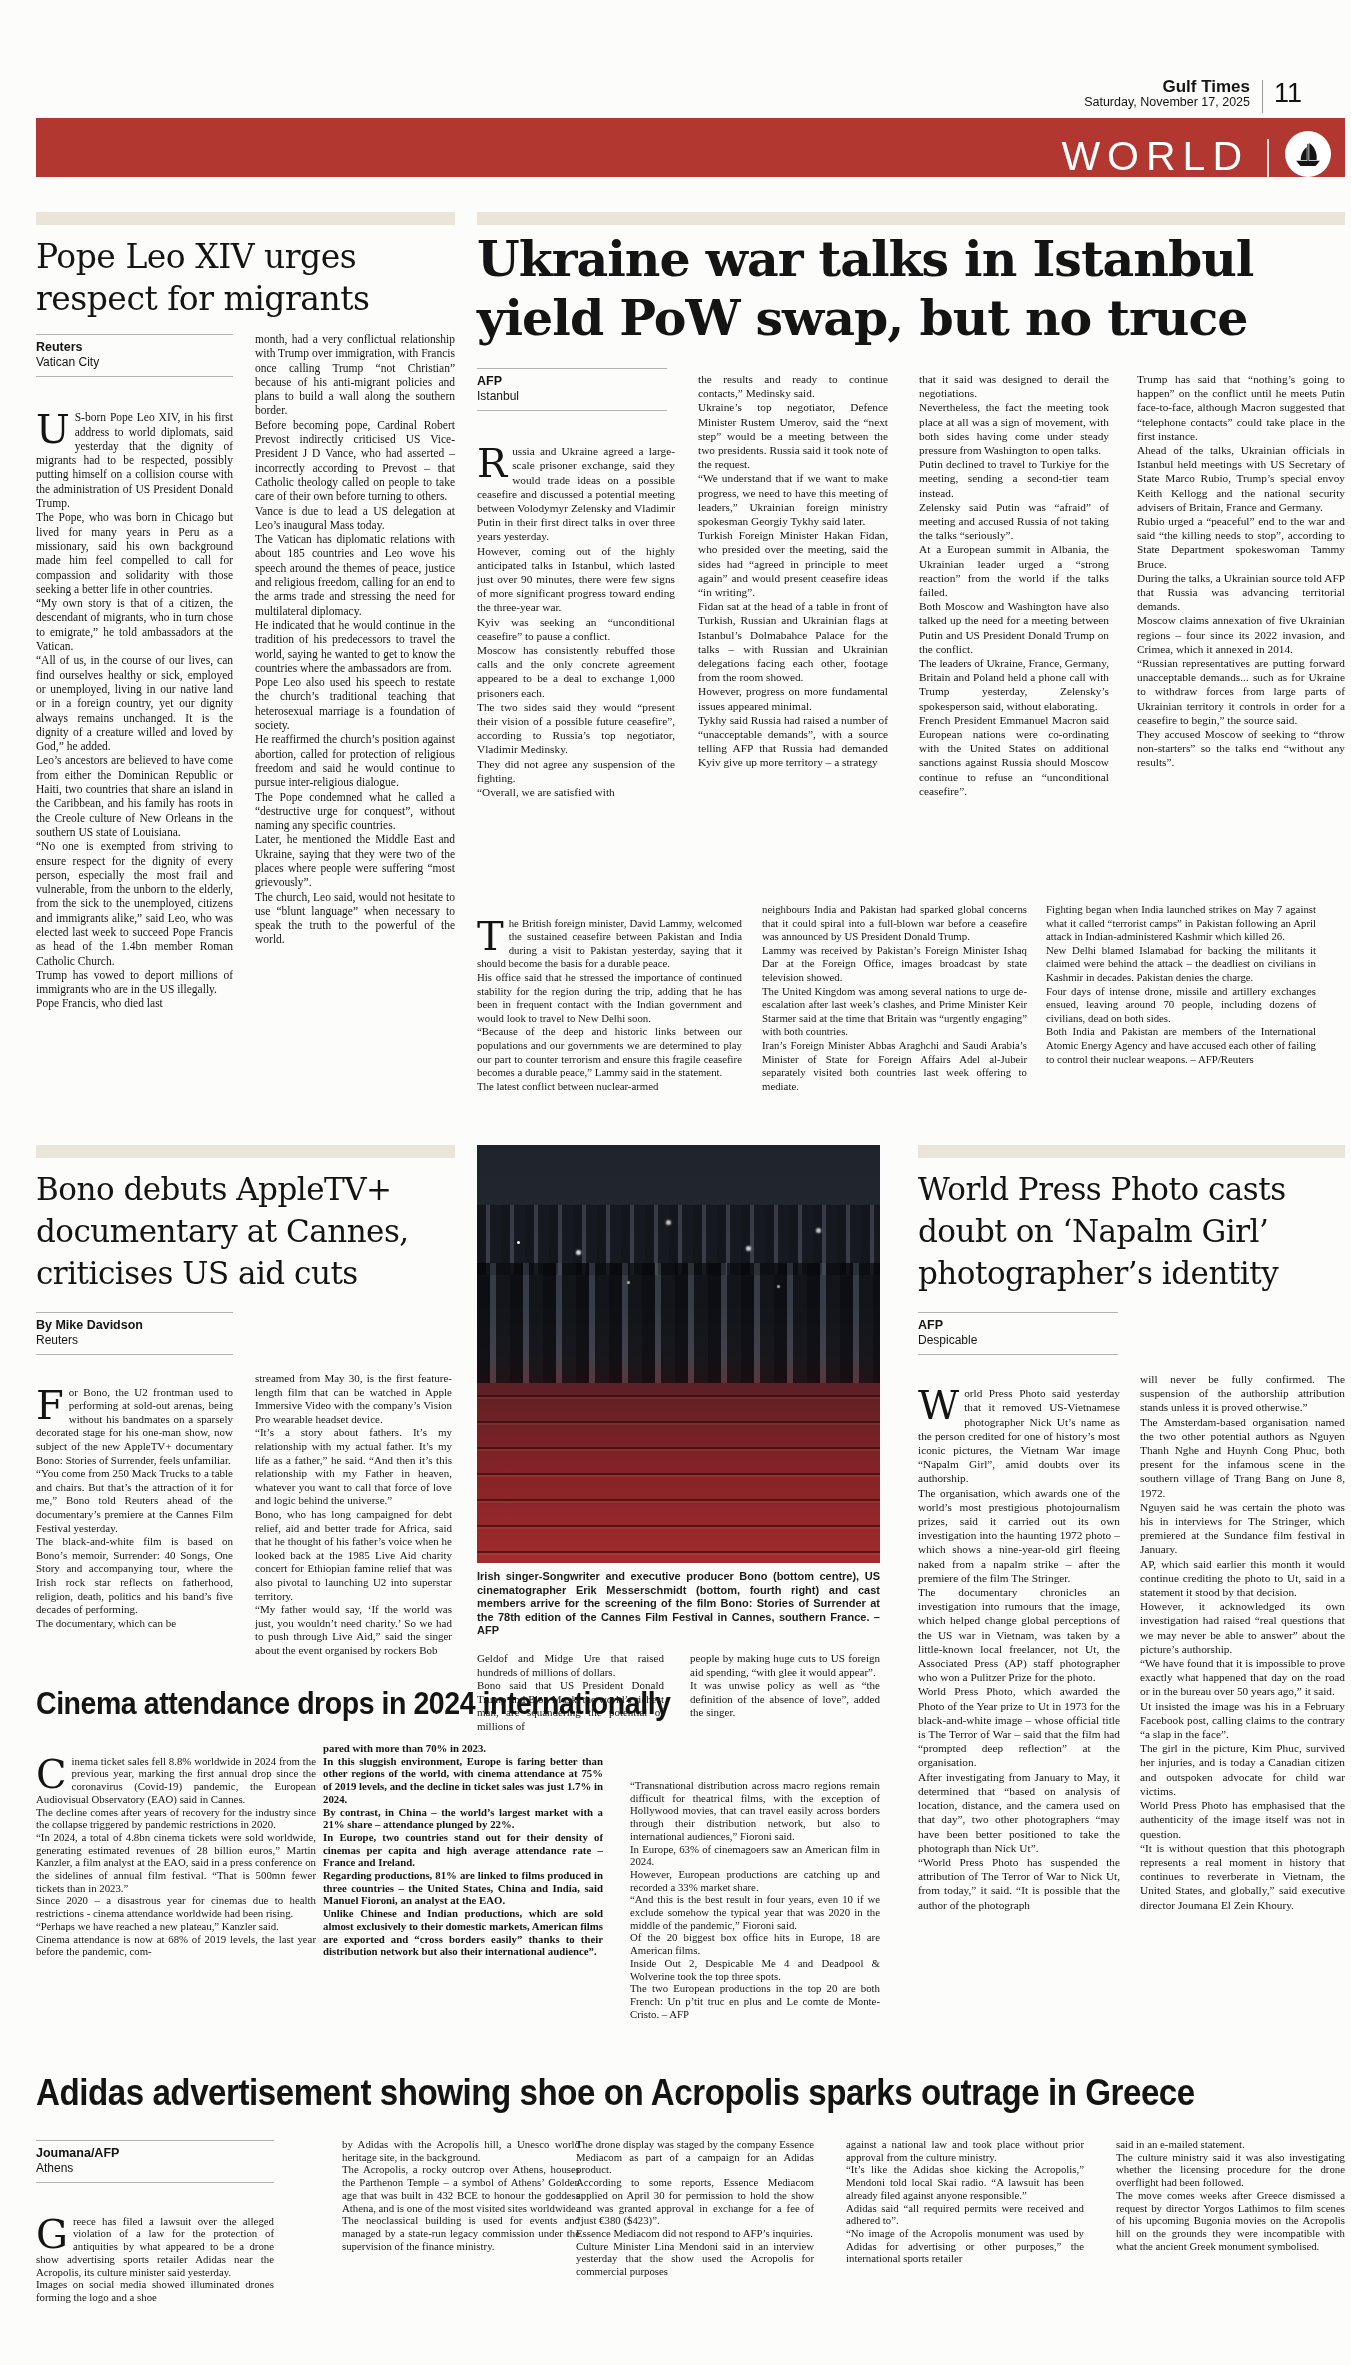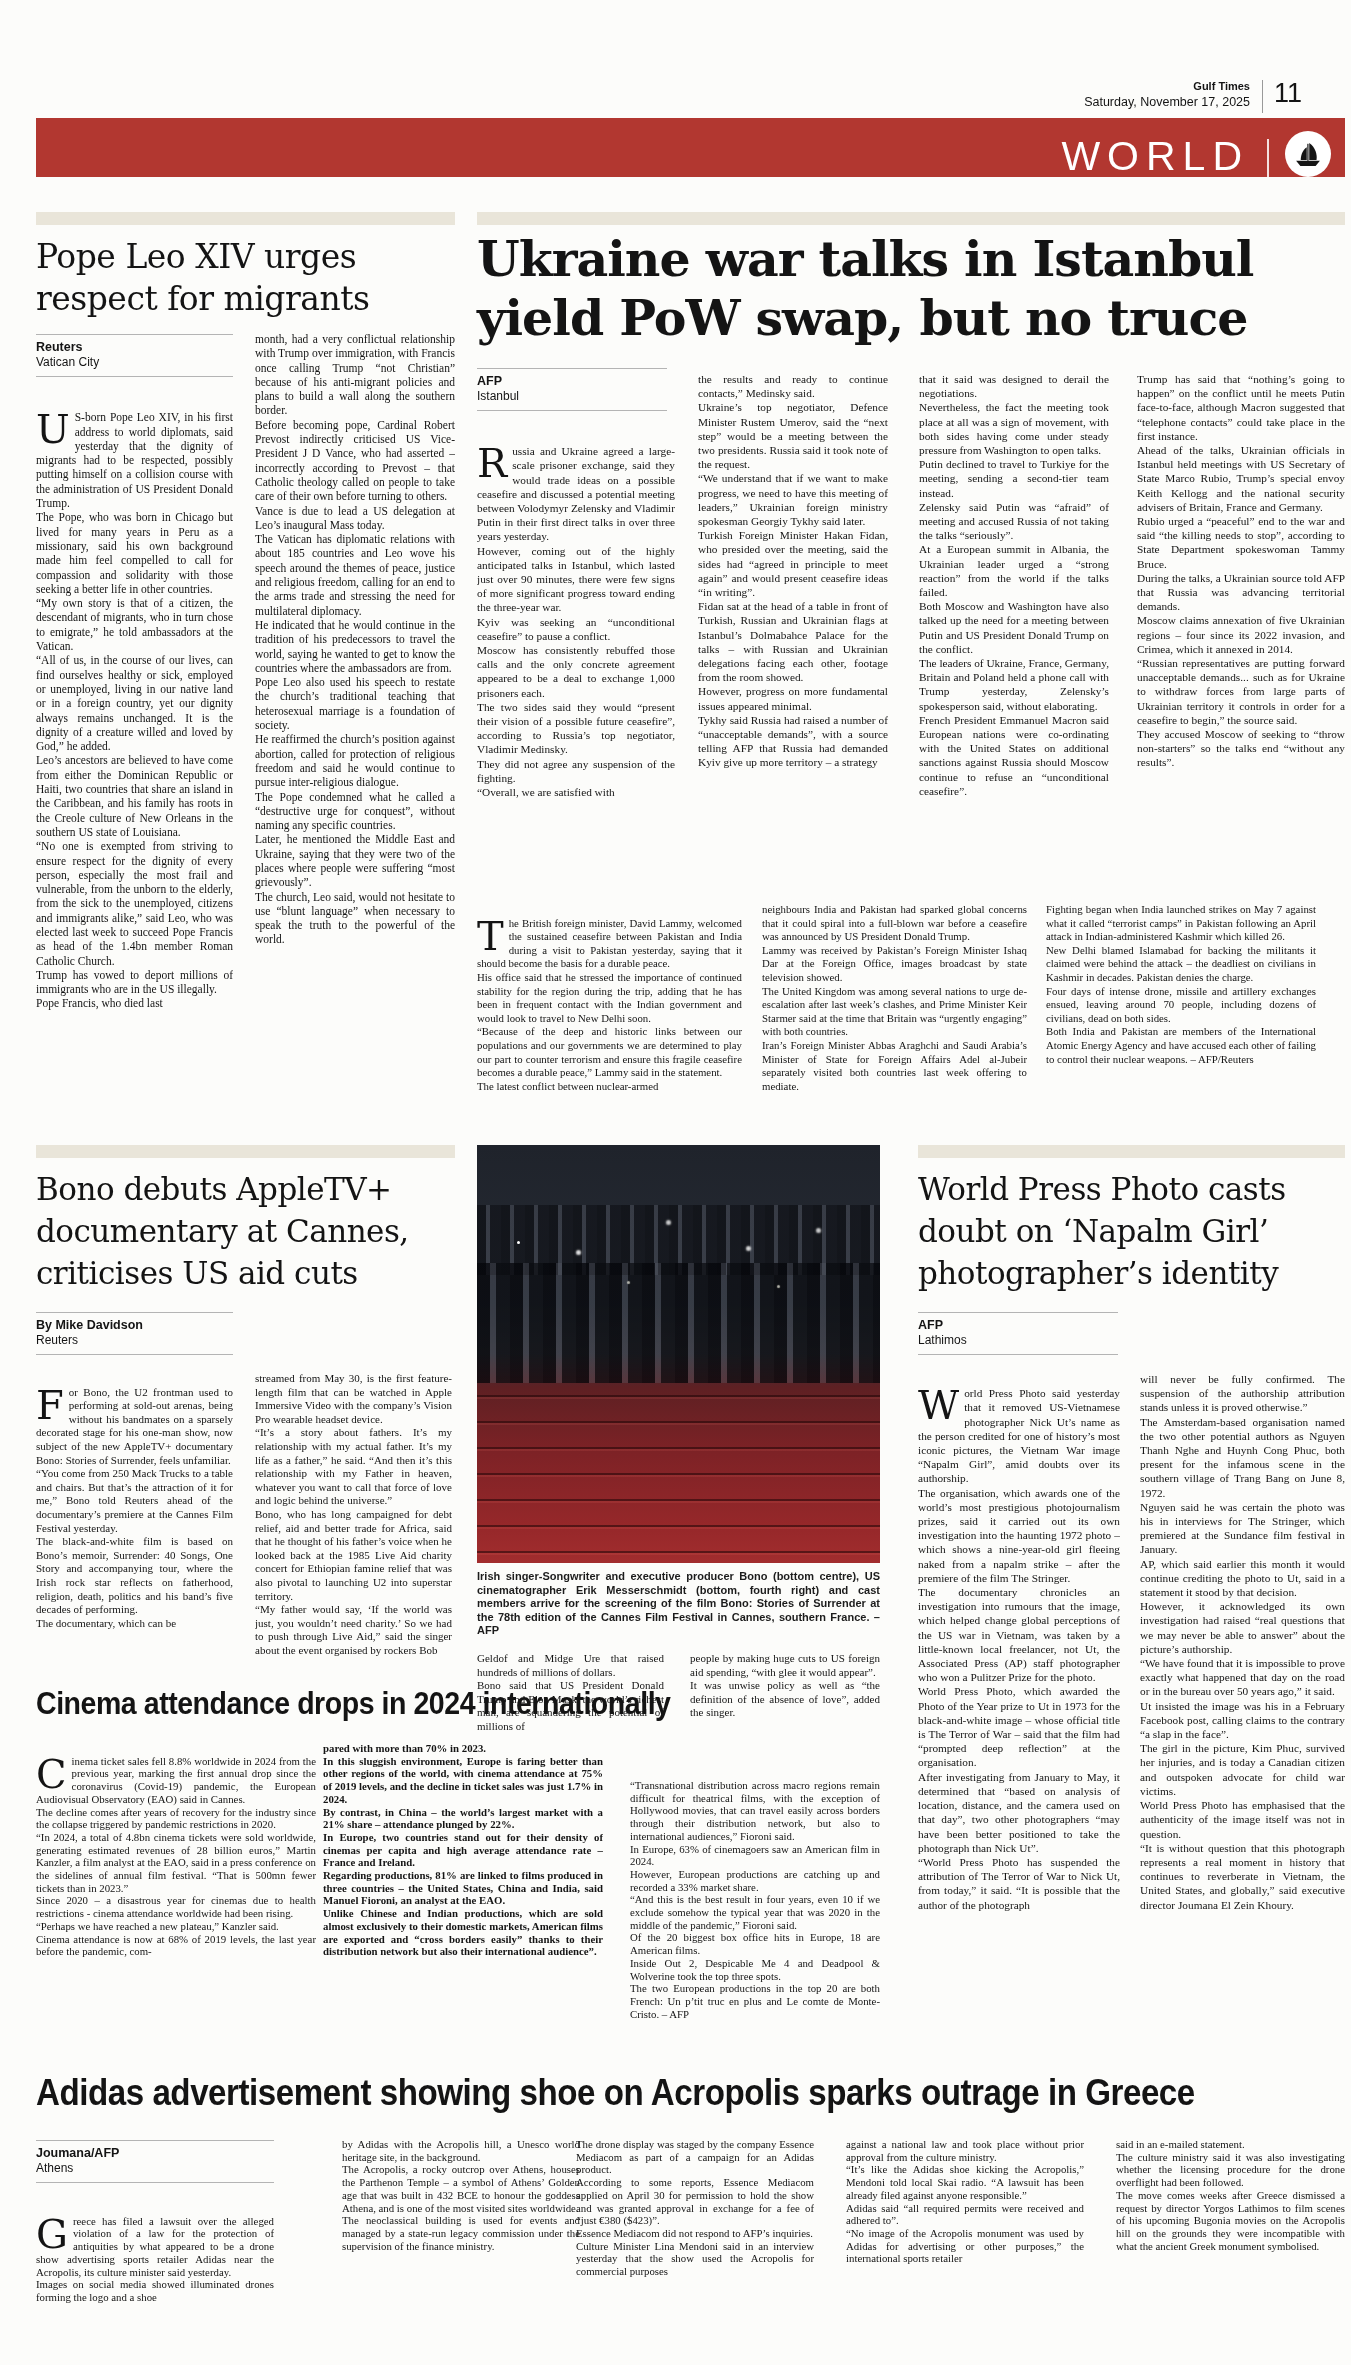--- a/index.html
+++ b/index.html
@@ -1,21 +1,21 @@
 <!DOCTYPE html>
 <html><head>
 <meta charset="utf-8">
 <style>
   html,body{margin:0;padding:0;background:#777;}
   #page{position:relative;width:1351px;height:2365px;background:#fcfcfa;margin:0 auto;overflow:hidden;
         font-family:"Liberation Serif",serif;color:#141414;}
   .abs{position:absolute;}
   
   .mast-right{text-align:right;font-family:"Liberation Sans",sans-serif;}
-  .mast-paper{font-weight:bold;font-size:11px;line-height:17px;}
+  .mast-paper{font-weight:bold;font-size:17px;line-height:17px;}
   .mast-date{font-size:12.5px;line-height:15px;}
   .mast-div{width:1px;background:#999;}
   .mast-num{font-family:"Liberation Sans",sans-serif;font-weight:normal;font-size:27px;line-height:31px;}
   .banner{background:#b23730;display:flex;align-items:flex-end;justify-content:flex-end;}
   .banner-word{color:#fff;font-family:"Liberation Sans",sans-serif;font-weight:normal;
                font-size:41px;letter-spacing:7px;line-height:41px;}
   .banner-sep{width:2px;height:38px;background:rgba(255,255,255,.85);margin:0 16px 0 18px;}
   .banner-badge{width:46px;height:46px;border-radius:50%;background:#fff;margin-right:14px;
                 display:flex;align-items:center;justify-content:center;}
   .kicker{background:#e9e5d9;}
@@ -190,21 +190,21 @@
   <div class="abs caption" style="left:477px;top:1570px;width:403px;height:74px;overflow:hidden;">Irish singer-Songwriter and executive producer Bono (bottom centre), US cinematographer Erik Messerschmidt (bottom, fourth right) and cast members arrive for the screening of the film Bono: Stories of Surrender at the 78th edition of the Cannes Film Festival in Cannes, southern France. – AFP</div>
 
   <div class="abs body-col f-bono" style="left:477px;top:1652px;width:187px;height:118px;">Geldof and Midge Ure that raised hundreds of millions of dollars.
 Bono said that US President Donald Trump and Elon Musk, the world’s richest man, are squandering the potential of millions of</div>
   <div class="abs body-col f-bono" style="left:690px;top:1652px;width:190px;height:118px;">people by making huge cuts to US foreign aid spending, “with glee it would appear”.
 It was unwise policy as well as “the definition of the absence of love”, added the singer.</div>
 
   <div class="abs head-serif" style="left:918px;top:1168px;width:427px;font-size:31px;line-height:42px;">World Press Photo casts doubt on ‘Napalm Girl’ photographer’s identity</div>
   <div class="abs byline" style="left:918px;top:1312px;width:200px;">
     <div class="by-agency">AFP</div>
-    <div class="by-loc">Lathimos</div>
+    <div class="by-loc">Despicable</div>
   </div>
   <div class="abs body-col f-wpp" style="left:918px;top:1372px;width:202px;height:670px;">
     <span class="dc">W</span><span>orld Press Photo said yesterday that it removed US-Vietnamese photographer Nick Ut’s name as the person credited for one of history’s most iconic pictures, the Vietnam War image “Napalm Girl”, amid doubts over its authorship.
 The organisation, which awards one of the world’s most prestigious photojournalism prizes, said it carried out its own investigation into the haunting 1972 photo – which shows a nine-year-old girl fleeing naked from a napalm strike – after the premiere of the film The Stringer.
 The documentary chronicles an investigation into rumours that the image, which helped change global perceptions of the US war in Vietnam, was taken by a little-known local freelancer, not Ut, the Associated Press (AP) staff photographer who won a Pulitzer Prize for the photo.
 World Press Photo, which awarded the Photo of the Year prize to Ut in 1973 for the black-and-white image – whose official title is The Terror of War – said that the film had “prompted deep reflection” at the organisation.
 After investigating from January to May, it determined that “based on analysis of location, distance, and the camera used on that day”, two other photographers “may have been better positioned to take the photograph than Nick Ut”.
 “World Press Photo has suspended the attribution of The Terror of War to Nick Ut, from today,” it said. “It is possible that the author of the photograph</span>
   </div>
   <div class="abs body-col f-wpp" style="left:1140px;top:1372px;width:205px;height:670px;">will never be fully confirmed. The suspension of the authorship attribution stands unless it is proved otherwise.”

